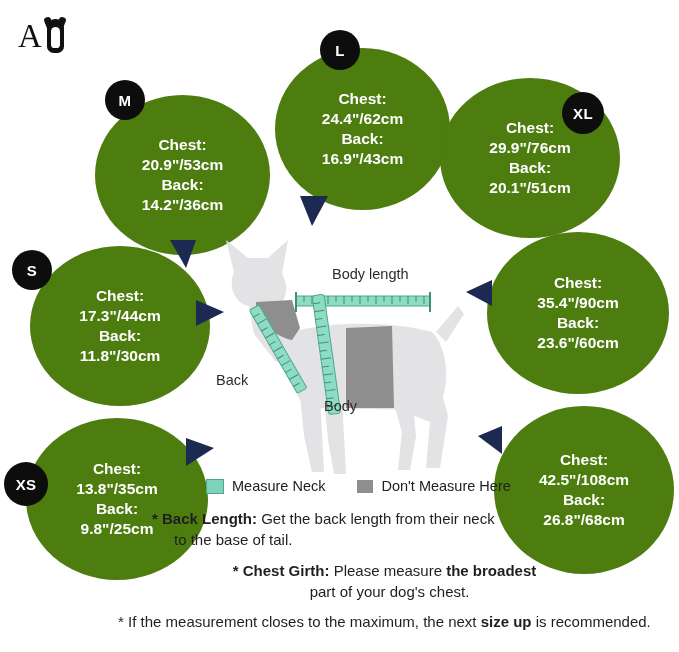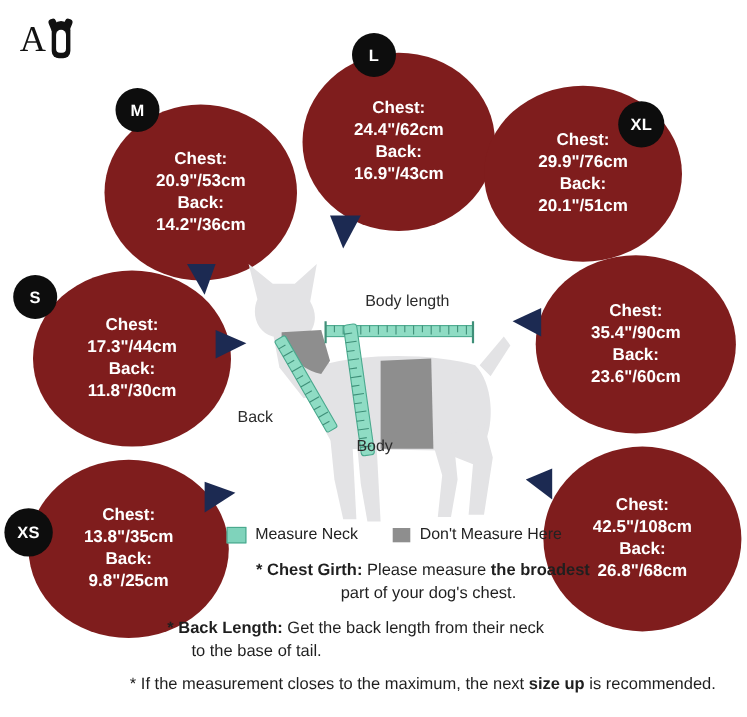--- a/index.html
+++ b/index.html
@@ -81,21 +81,21 @@
     top: 8px;
     width: 9px;
     height: 21px;
     background: #ffffff;
     border-radius: 5px 5px 4px 4px;
   }
 
   
   .bubble {
     position: absolute;
-    background: #7f1d1d;
+    background: #4d7c0f;
     color: #ffffff;
     border-radius: 50%;
     display: flex;
     flex-direction: column;
     align-items: center;
     justify-content: center;
     text-align: center;
     font-weight: 700;
     font-size: 15.5px;
     line-height: 1.30;
@@ -356,33 +356,33 @@
 
   <div class="legend">
     <span class="sw-measure"></span>
     <span>Measure Neck</span>
     <span class="legend-gap"></span>
     <span class="sw-dont"></span>
     <span>Don't Measure Here</span>
   </div>
 
   <div class="notes">
+    <div class="note note-2">
+      <span class="b">*</span>
+      <span class="b">Back Length:</span>
+      <span>Get the back length from their neck</span>
+      <span class="indent">to the base of tail.</span>
+    </div>
     <div class="note note-1">
       <span class="b">*</span>
       <span class="b">Chest Girth:</span>
       <span>Please measure</span>
       <span class="b">the broadest</span>
       <span class="indent2">part of your dog's chest.</span>
     </div>
-    <div class="note note-2">
-      <span class="b">*</span>
-      <span class="b">Back Length:</span>
-      <span>Get the back length from their neck</span>
-      <span class="indent">to the base of tail.</span>
-    </div>
     <div class="note note-3">
       <span>*</span>
       <span>If the measurement closes to the maximum, the next</span>
       <span class="b">size up</span>
       <span>is recommended.</span>
     </div>
   </div>
 
 </div>
 

